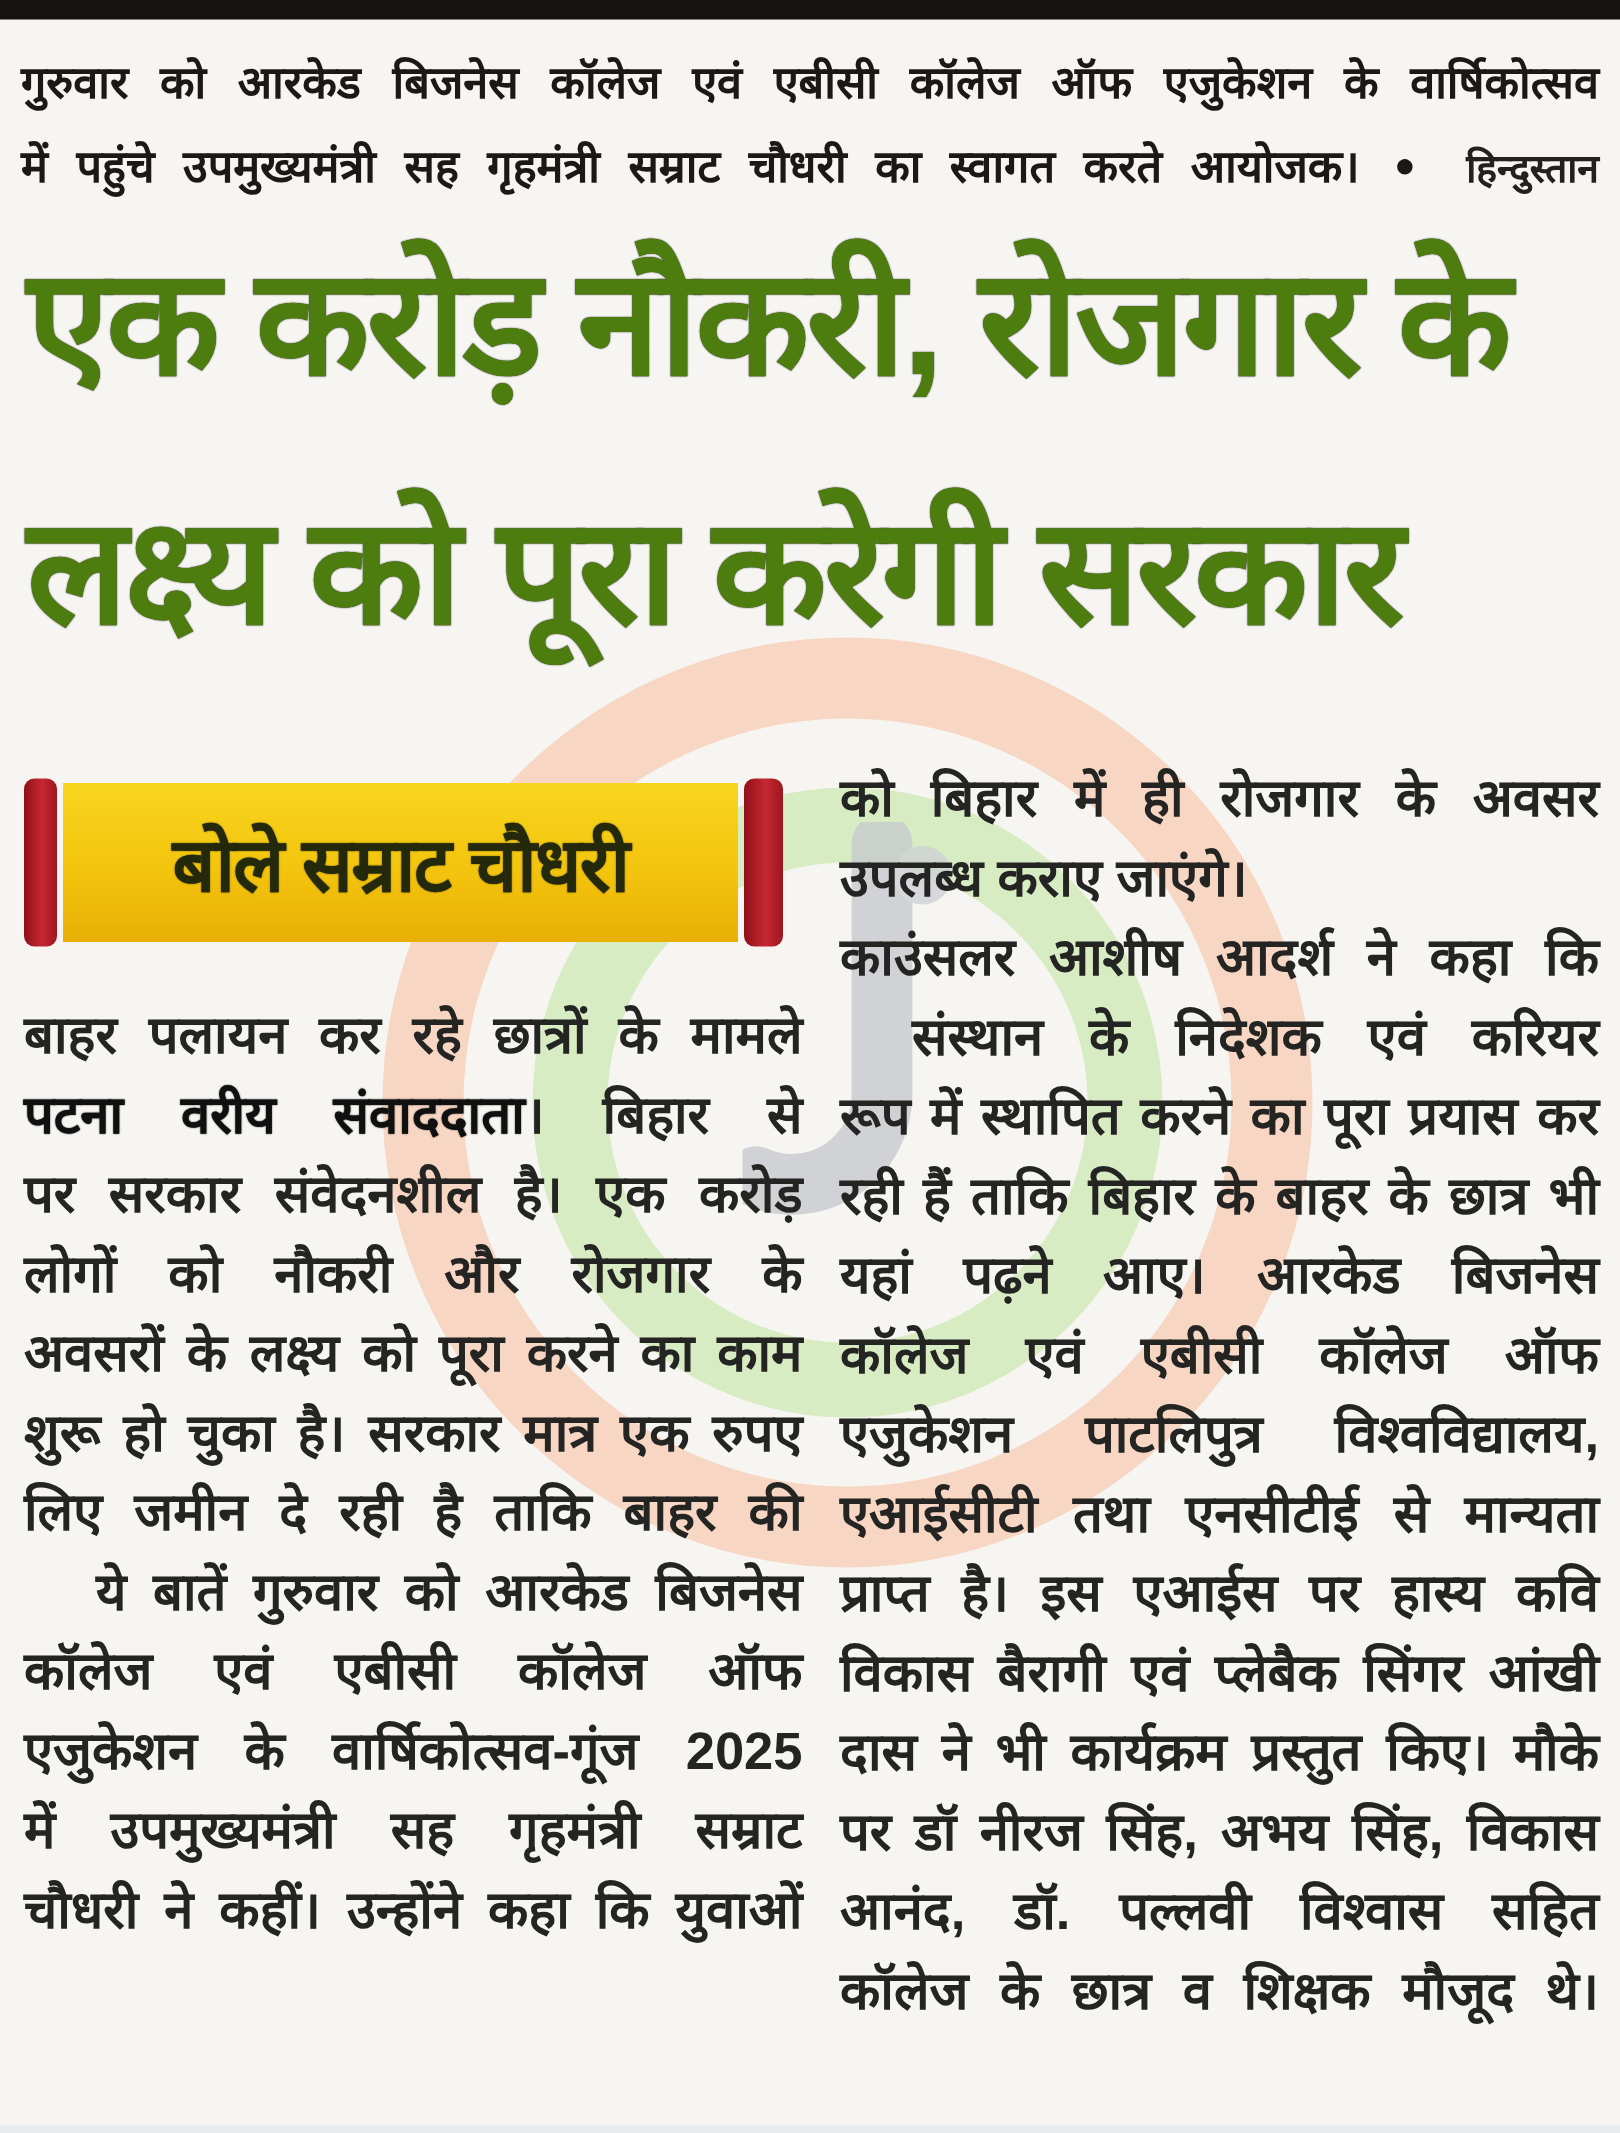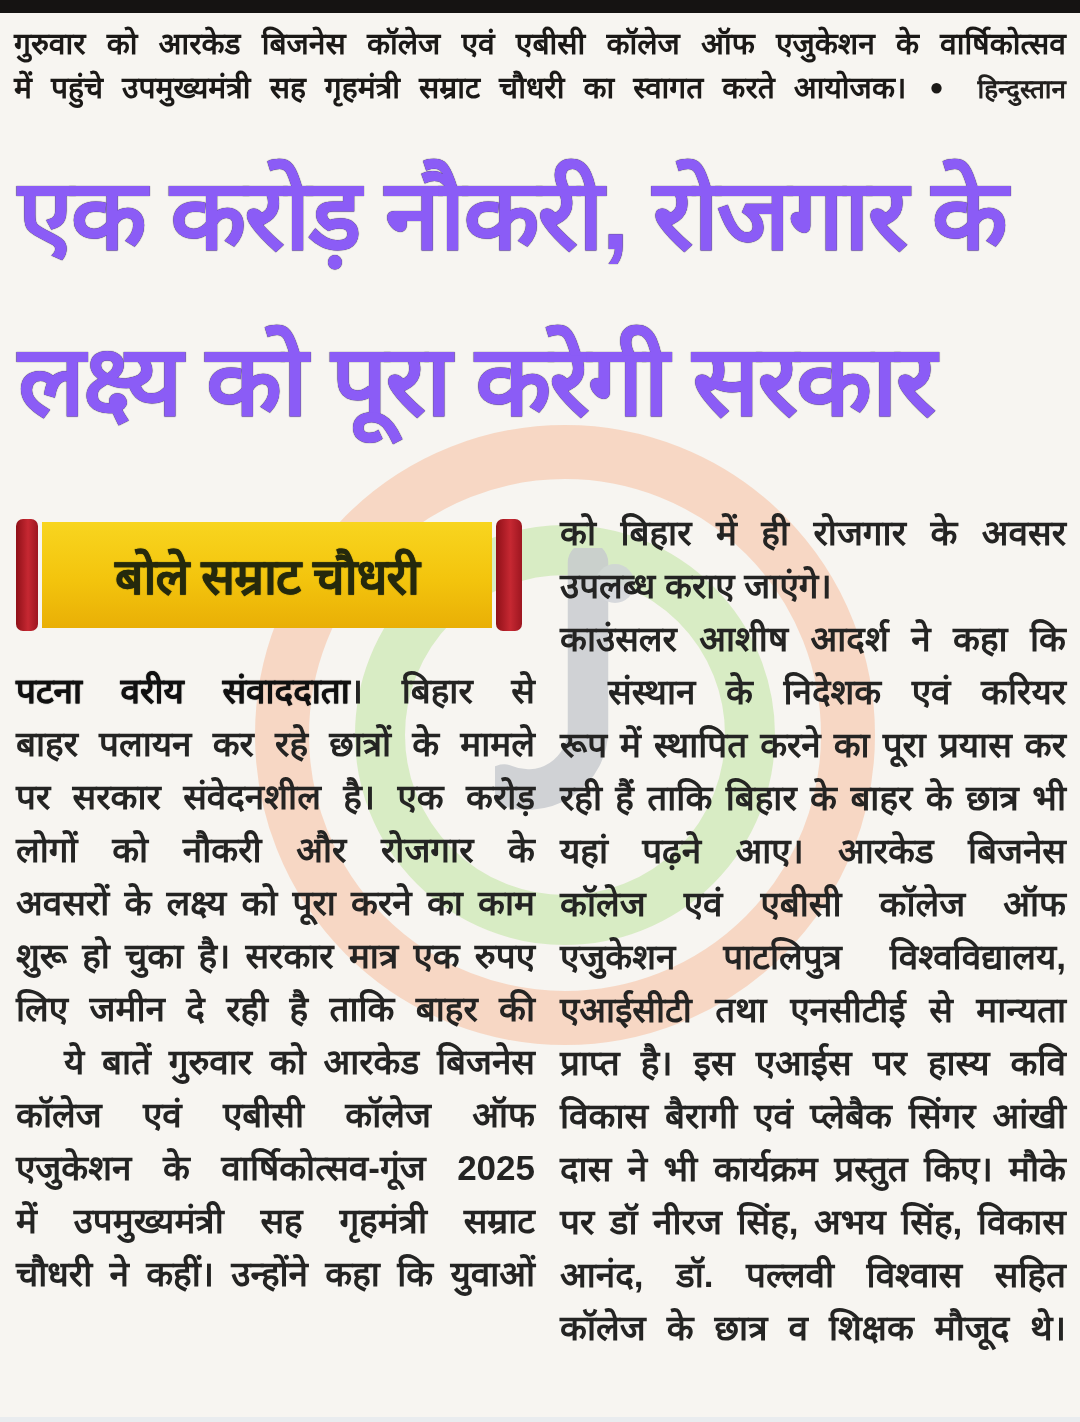--- a/index.html
+++ b/index.html
@@ -9,26 +9,26 @@
     font-family:"Liberation Sans","DejaVu Sans",sans-serif;
     -webkit-font-smoothing:antialiased;
   }
   
   .topbar{position:absolute;top:0;left:0;width:1080px;height:13px;background:#151312;z-index:2;}
   .bottom-edge{position:absolute;bottom:0;left:0;width:1080px;height:5px;background:#e9ecef;z-index:2;}
 
   
   .caption{position:absolute;top:22px;left:14px;width:1052px;z-index:2;
     font-size:30px;line-height:44px;font-weight:700;color:#1b1917;}
-  .cap-line{text-align:justify;text-align-last:justify;}
+  .cap-line{text-align:justify;text-align-last:justify;margin-top:12px;}
   .cap-bullet{font-size:24px;position:relative;top:-3px;padding:0 4px;}
   .cap-credit{font-size:26px;font-weight:700;color:#23211f;font-family:Liberation Mono, monospace;}
 
   
-  .headline{position:absolute;top:132px;left:18px;width:1048px;z-index:2;color:#8b5cf6;}
+  .headline{position:absolute;top:132px;left:18px;width:1048px;z-index:2;color:#4d7c0f;}
   .headline .hl{
     font-size:99px;line-height:166px;font-weight:800;letter-spacing:-2px;
     white-space:nowrap;text-shadow:0 0 1px #121110;
   }
 
   
   .wm{position:absolute;z-index:0;border-radius:50%;}
   .wm-peach{left:255px;top:425px;width:620px;height:620px;border:54px solid rgba(246,203,177,0.7);box-sizing:border-box;}
   .wm-green{left:355px;top:525px;width:420px;height:420px;border:50px solid rgba(206,232,180,0.75);box-sizing:border-box;}
   .wm-glyph{position:absolute;left:495px;top:548px;z-index:0;opacity:.8;}
@@ -84,22 +84,22 @@
 
 <div class="kicker">
   <div class="cap left"></div>
   <div class="band">
     <span class="txt">बोले सम्राट चौधरी</span>
   </div>
   <div class="cap right"></div>
 </div>
 
 <div class="col col-left">
+  <div class="bl">बाहर पलायन कर रहे छात्रों के मामले</div>
   <div class="bl"><span class="lead-bold">पटना वरीय संवाददाता</span><span>। बिहार से</span></div>
-  <div class="bl">बाहर पलायन कर रहे छात्रों के मामले</div>
   <div class="bl">पर सरकार संवेदनशील है। एक करोड़</div>
   <div class="bl">लोगों को नौकरी और रोजगार के</div>
   <div class="bl">अवसरों के लक्ष्य को पूरा करने का काम</div>
   <div class="bl">शुरू हो चुका है। सरकार मात्र एक रुपए</div>
   <div class="bl">लिए जमीन दे रही है ताकि बाहर की</div>
   <div class="bl ind">ये बातें गुरुवार को आरकेड बिजनेस</div>
   <div class="bl">कॉलेज एवं एबीसी कॉलेज ऑफ</div>
   <div class="bl">एजुकेशन के वार्षिकोत्सव-गूंज 2025</div>
   <div class="bl">में उपमुख्यमंत्री सह गृहमंत्री सम्राट</div>
   <div class="bl">चौधरी ने कहीं। उन्होंने कहा कि युवाओं</div>

